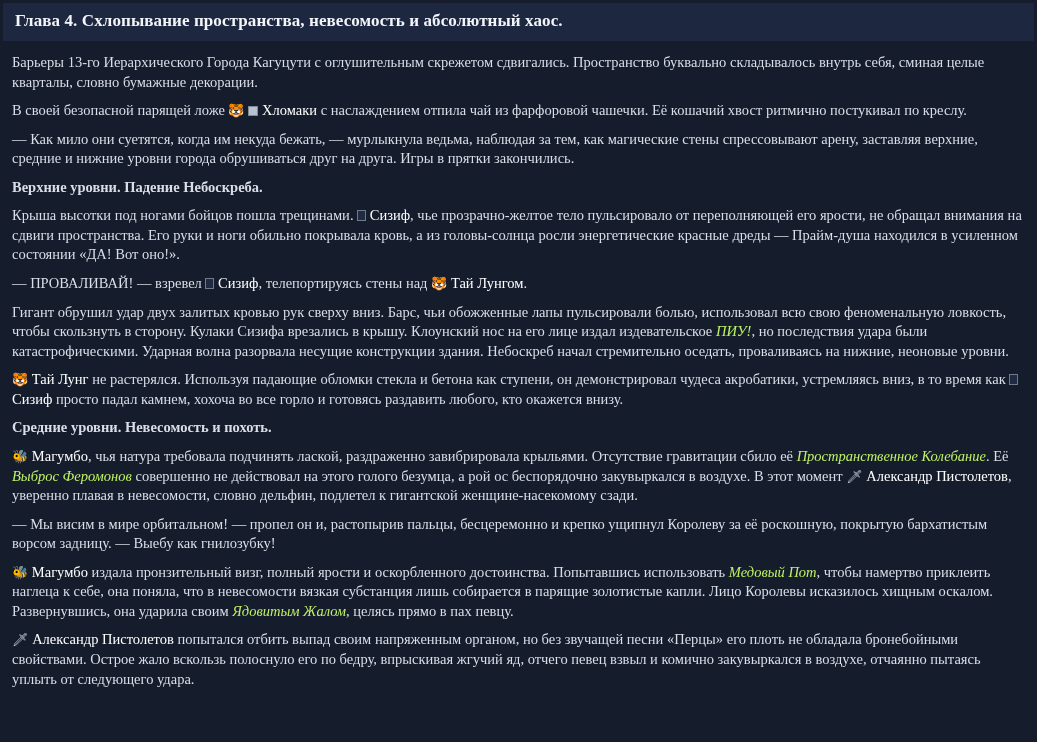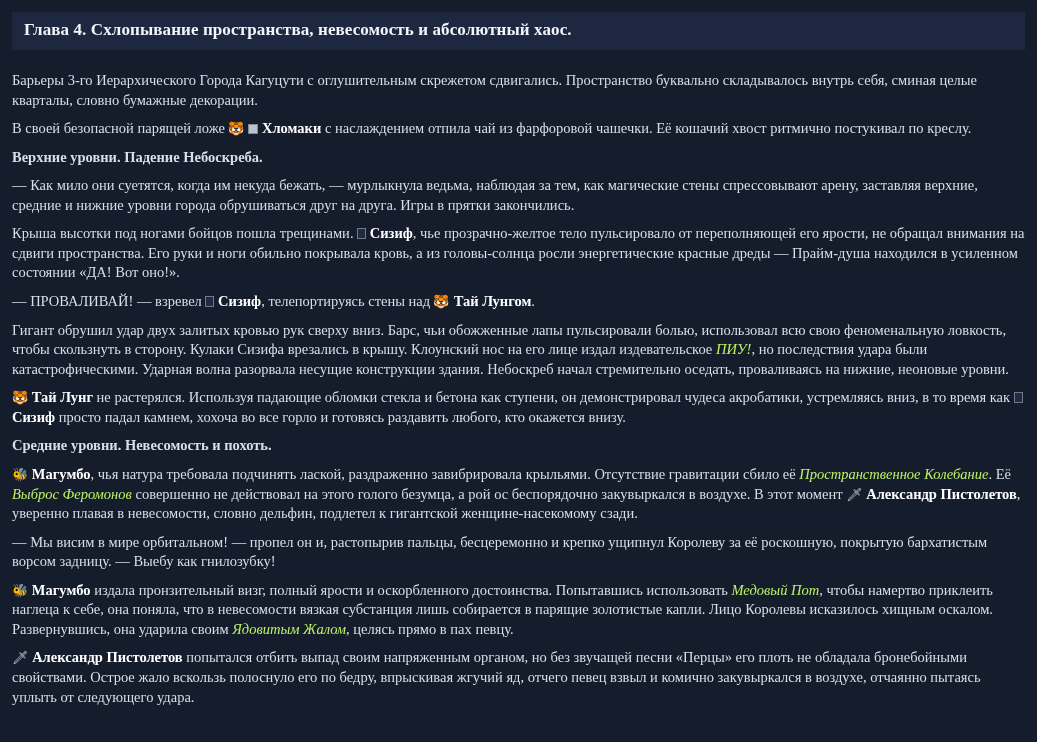--- a/index.html
+++ b/index.html
@@ -19,21 +19,21 @@
   .page {
     width: 1037px;
     position: relative;
     background: #151c2c;
     padding: 0 0 6px 0;
   }
   .chapter-header {
     background: #1d2740;
     border-bottom: 1px solid #2a3busp;
     padding: 7px 12px 8px 12px;
-    margin: 12px;
+    margin: 3px;
   }
   .chapter-header h1 {
     margin: 0;
     font-size: 17px;
     font-weight: bold;
     color: #f2f5fa;
     font-family: "Liberation Serif", "DejaVu Serif", serif;
     letter-spacing: 0.1px;
   }
   .body-wrap {
@@ -42,21 +42,21 @@
   p.para {
     margin: 0 0 9px 0;
     text-align: left;
     color: #d9dee8;
   }
   .subhead {
     font-weight: bold;
     color: #eef2f8;
     margin: 13px 0 9px 0;
   }
-  .nm { font-weight: bold; color: #ffffff; }
+  .nm { font-weight: normal; color: #ffffff; }
   .em { font-style: italic; color: #bef264; }
   .icon {
     display: inline-block;
     font-style: normal;
     font-family: "DejaVu Sans", sans-serif;
     font-size: 13px;
     line-height: 1;
     vertical-align: baseline;
   }
   .icon-tiger { color: #e8a33d; }
@@ -83,31 +83,31 @@
 <body>
 
 <div class="page">
 
   <div class="chapter-header">
     <h1>Глава 4. Схлопывание пространства, невесомость и абсолютный хаос.</h1>
   </div>
 
   <div class="body-wrap">
 
-    <p class="para"><span>Барьеры 3-го Иерархического Города Кагуцути с оглушительным скрежетом сдвигались. Пространство буквально складывалось внутрь себя, сминая целые кварталы, словно бумажные декорации.</span></p>
+    <p class="para"><span>Барьеры 13-го Иерархического Города Кагуцути с оглушительным скрежетом сдвигались. Пространство буквально складывалось внутрь себя, сминая целые кварталы, словно бумажные декорации.</span></p>
 
     <p class="para"><span>В своей безопасной парящей ложе</span>
       <i class="icon icon-tiger">🐯</i>
       <span class="icon-box"></span>
       <b class="nm">Хломаки</b>
       <span>с наслаждением отпила чай из фарфоровой чашечки. Её кошачий хвост ритмично постукивал по креслу.</span></p>
 
+    <p class="para"><span>— Как мило они суетятся, когда им некуда бежать, — мурлыкнула ведьма, наблюдая за тем, как магические стены спрессовывают арену, заставляя верхние, средние и нижние уровни города обрушиваться друг на друга. Игры в прятки закончились.</span></p>
+
     <p class="para subhead">Верхние уровни. Падение Небоскреба.</p>
-
-    <p class="para"><span>— Как мило они суетятся, когда им некуда бежать, — мурлыкнула ведьма, наблюдая за тем, как магические стены спрессовывают арену, заставляя верхние, средние и нижние уровни города обрушиваться друг на друга. Игры в прятки закончились.</span></p>
 
     <p class="para"><span>Крыша высотки под ногами бойцов пошла трещинами.</span>
       <span class="icon-sq"></span>
       <b class="nm">Сизиф</b><span>, чье прозрачно-желтое тело пульсировало от переполняющей его ярости, не обращал внимания на сдвиги пространства. Его руки и ноги обильно покрывала кровь, а из головы-солнца росли энергетические красные дреды — Прайм-душа находился в усиленном состоянии «ДА! Вот оно!».</span></p>
 
     <p class="para"><span>— ПРОВАЛИВАЙ! — взревел</span>
       <span class="icon-sq"></span>
       <b class="nm">Сизиф</b><span>, телепортируясь стены над</span>
       <i class="icon icon-tiger">🐯</i>
       <b class="nm">Тай Лунгом</b><span>.</span></p>

